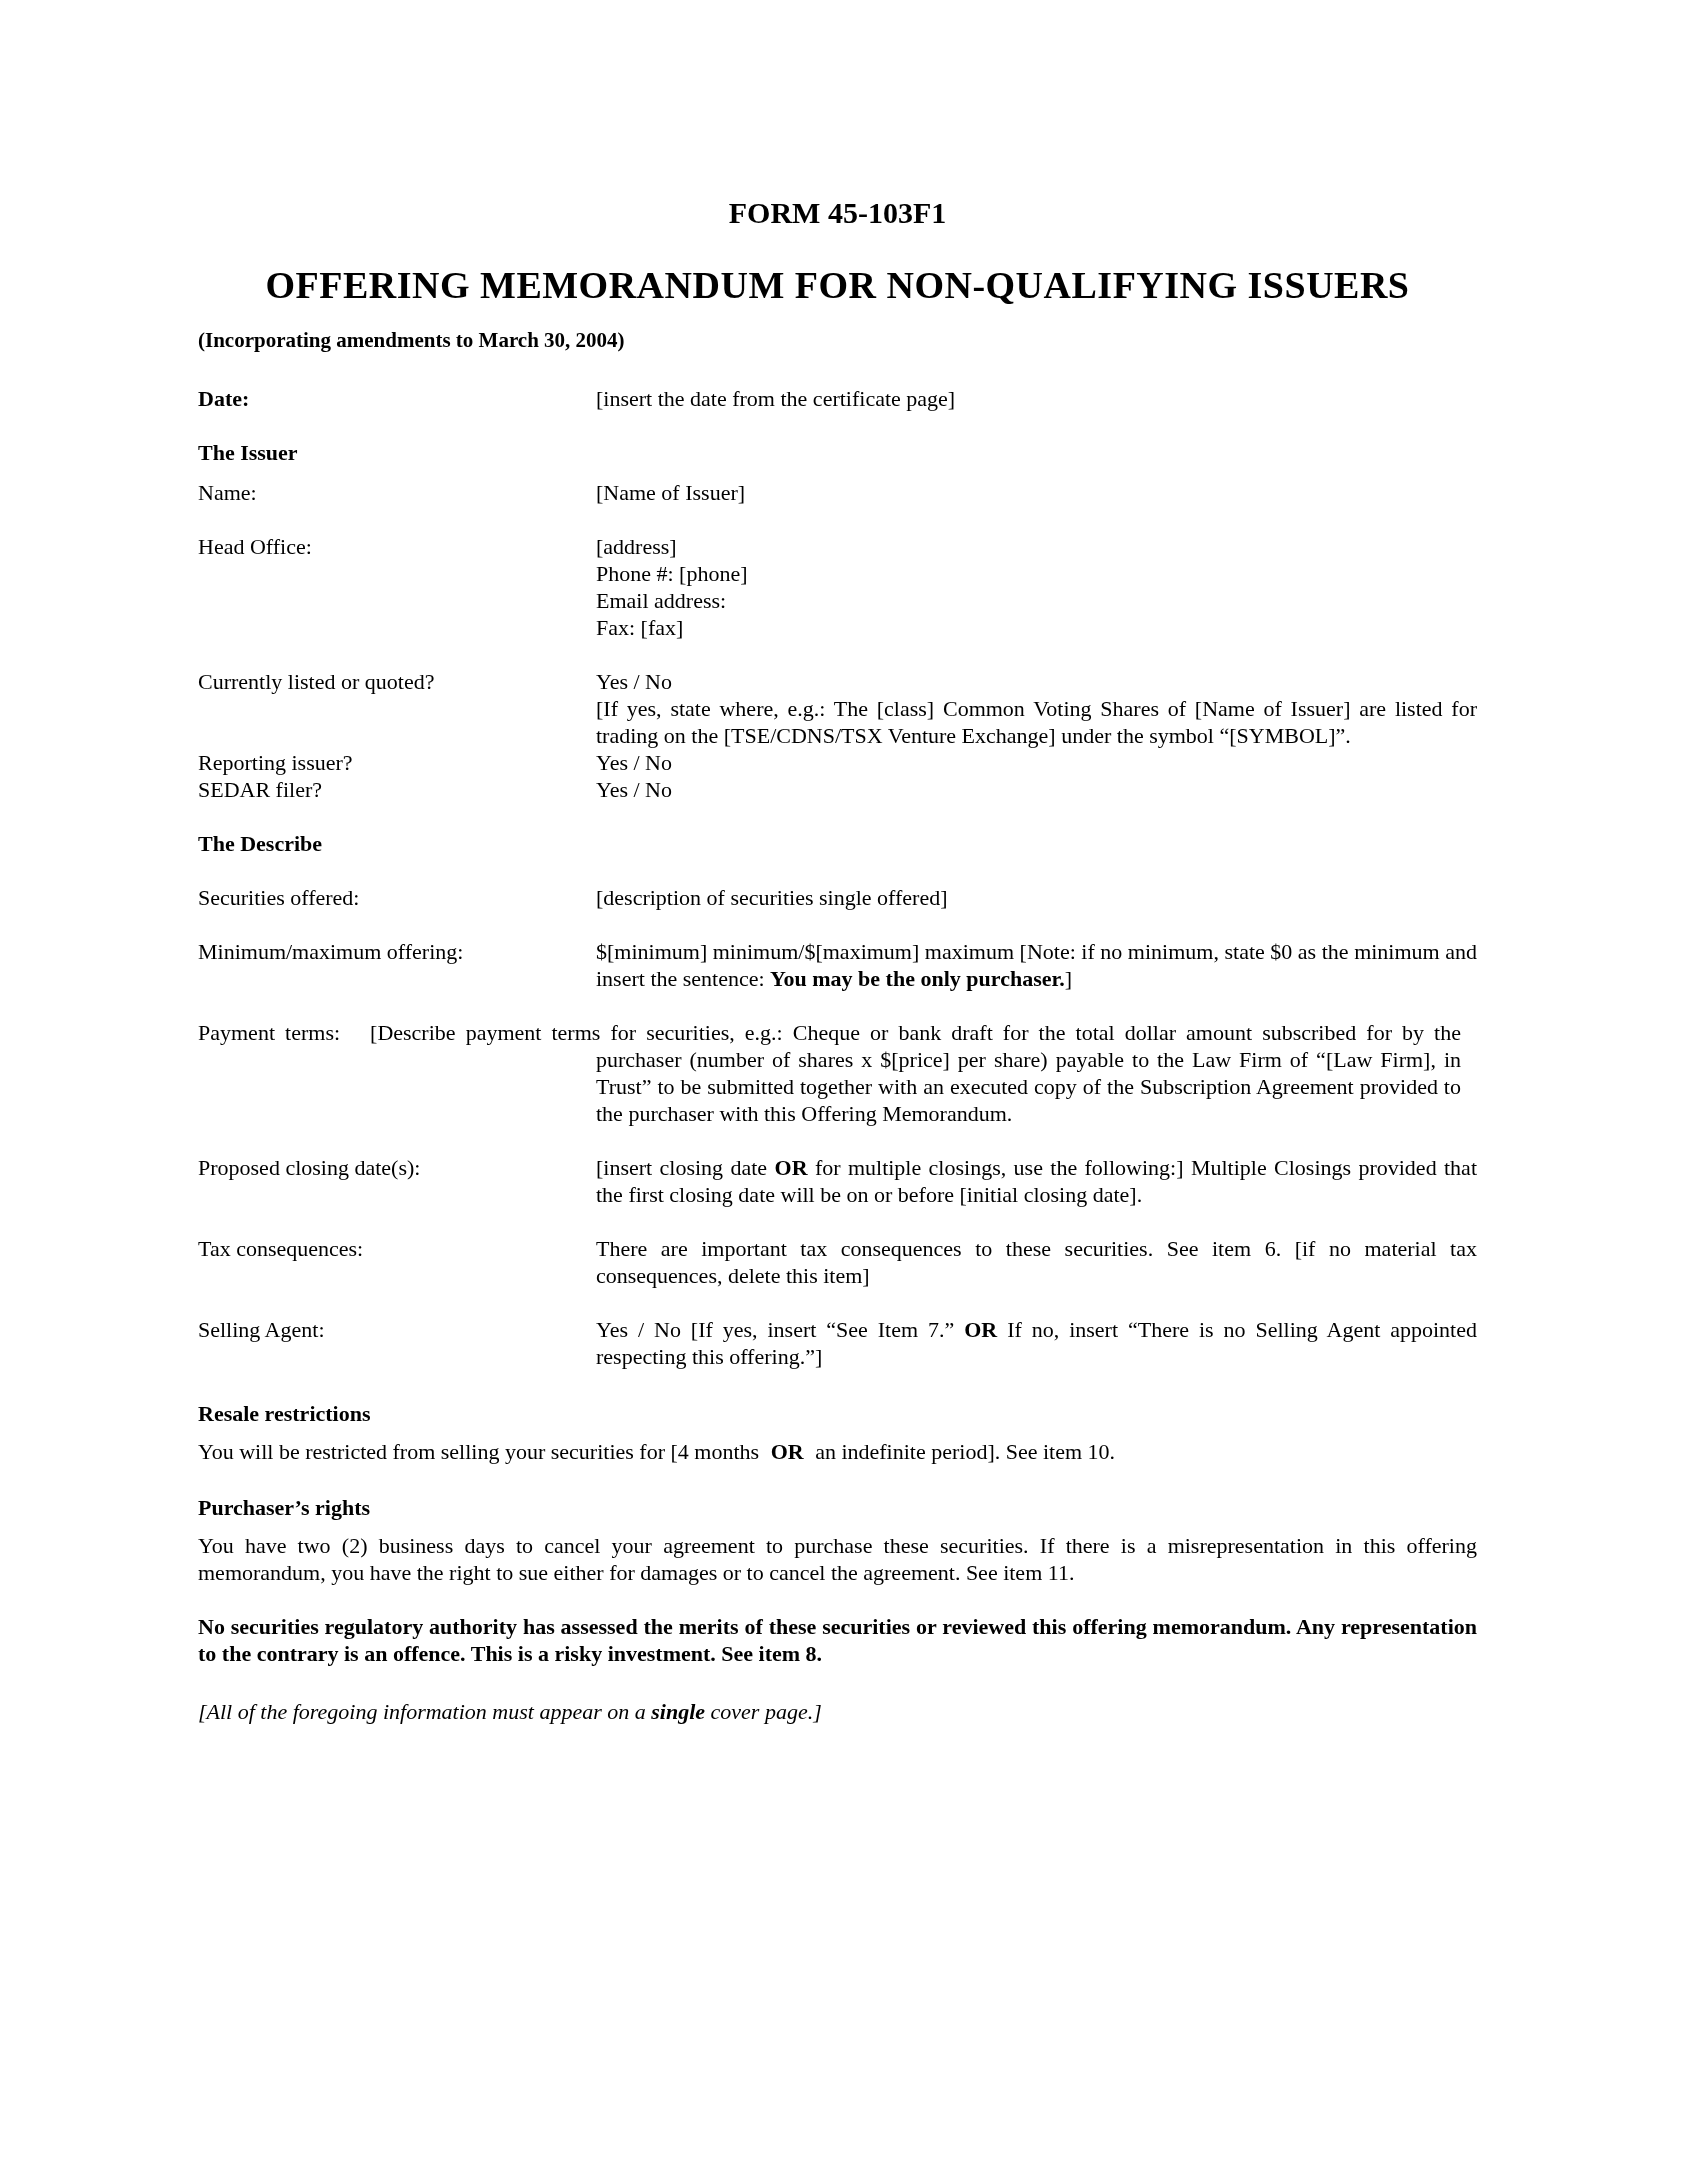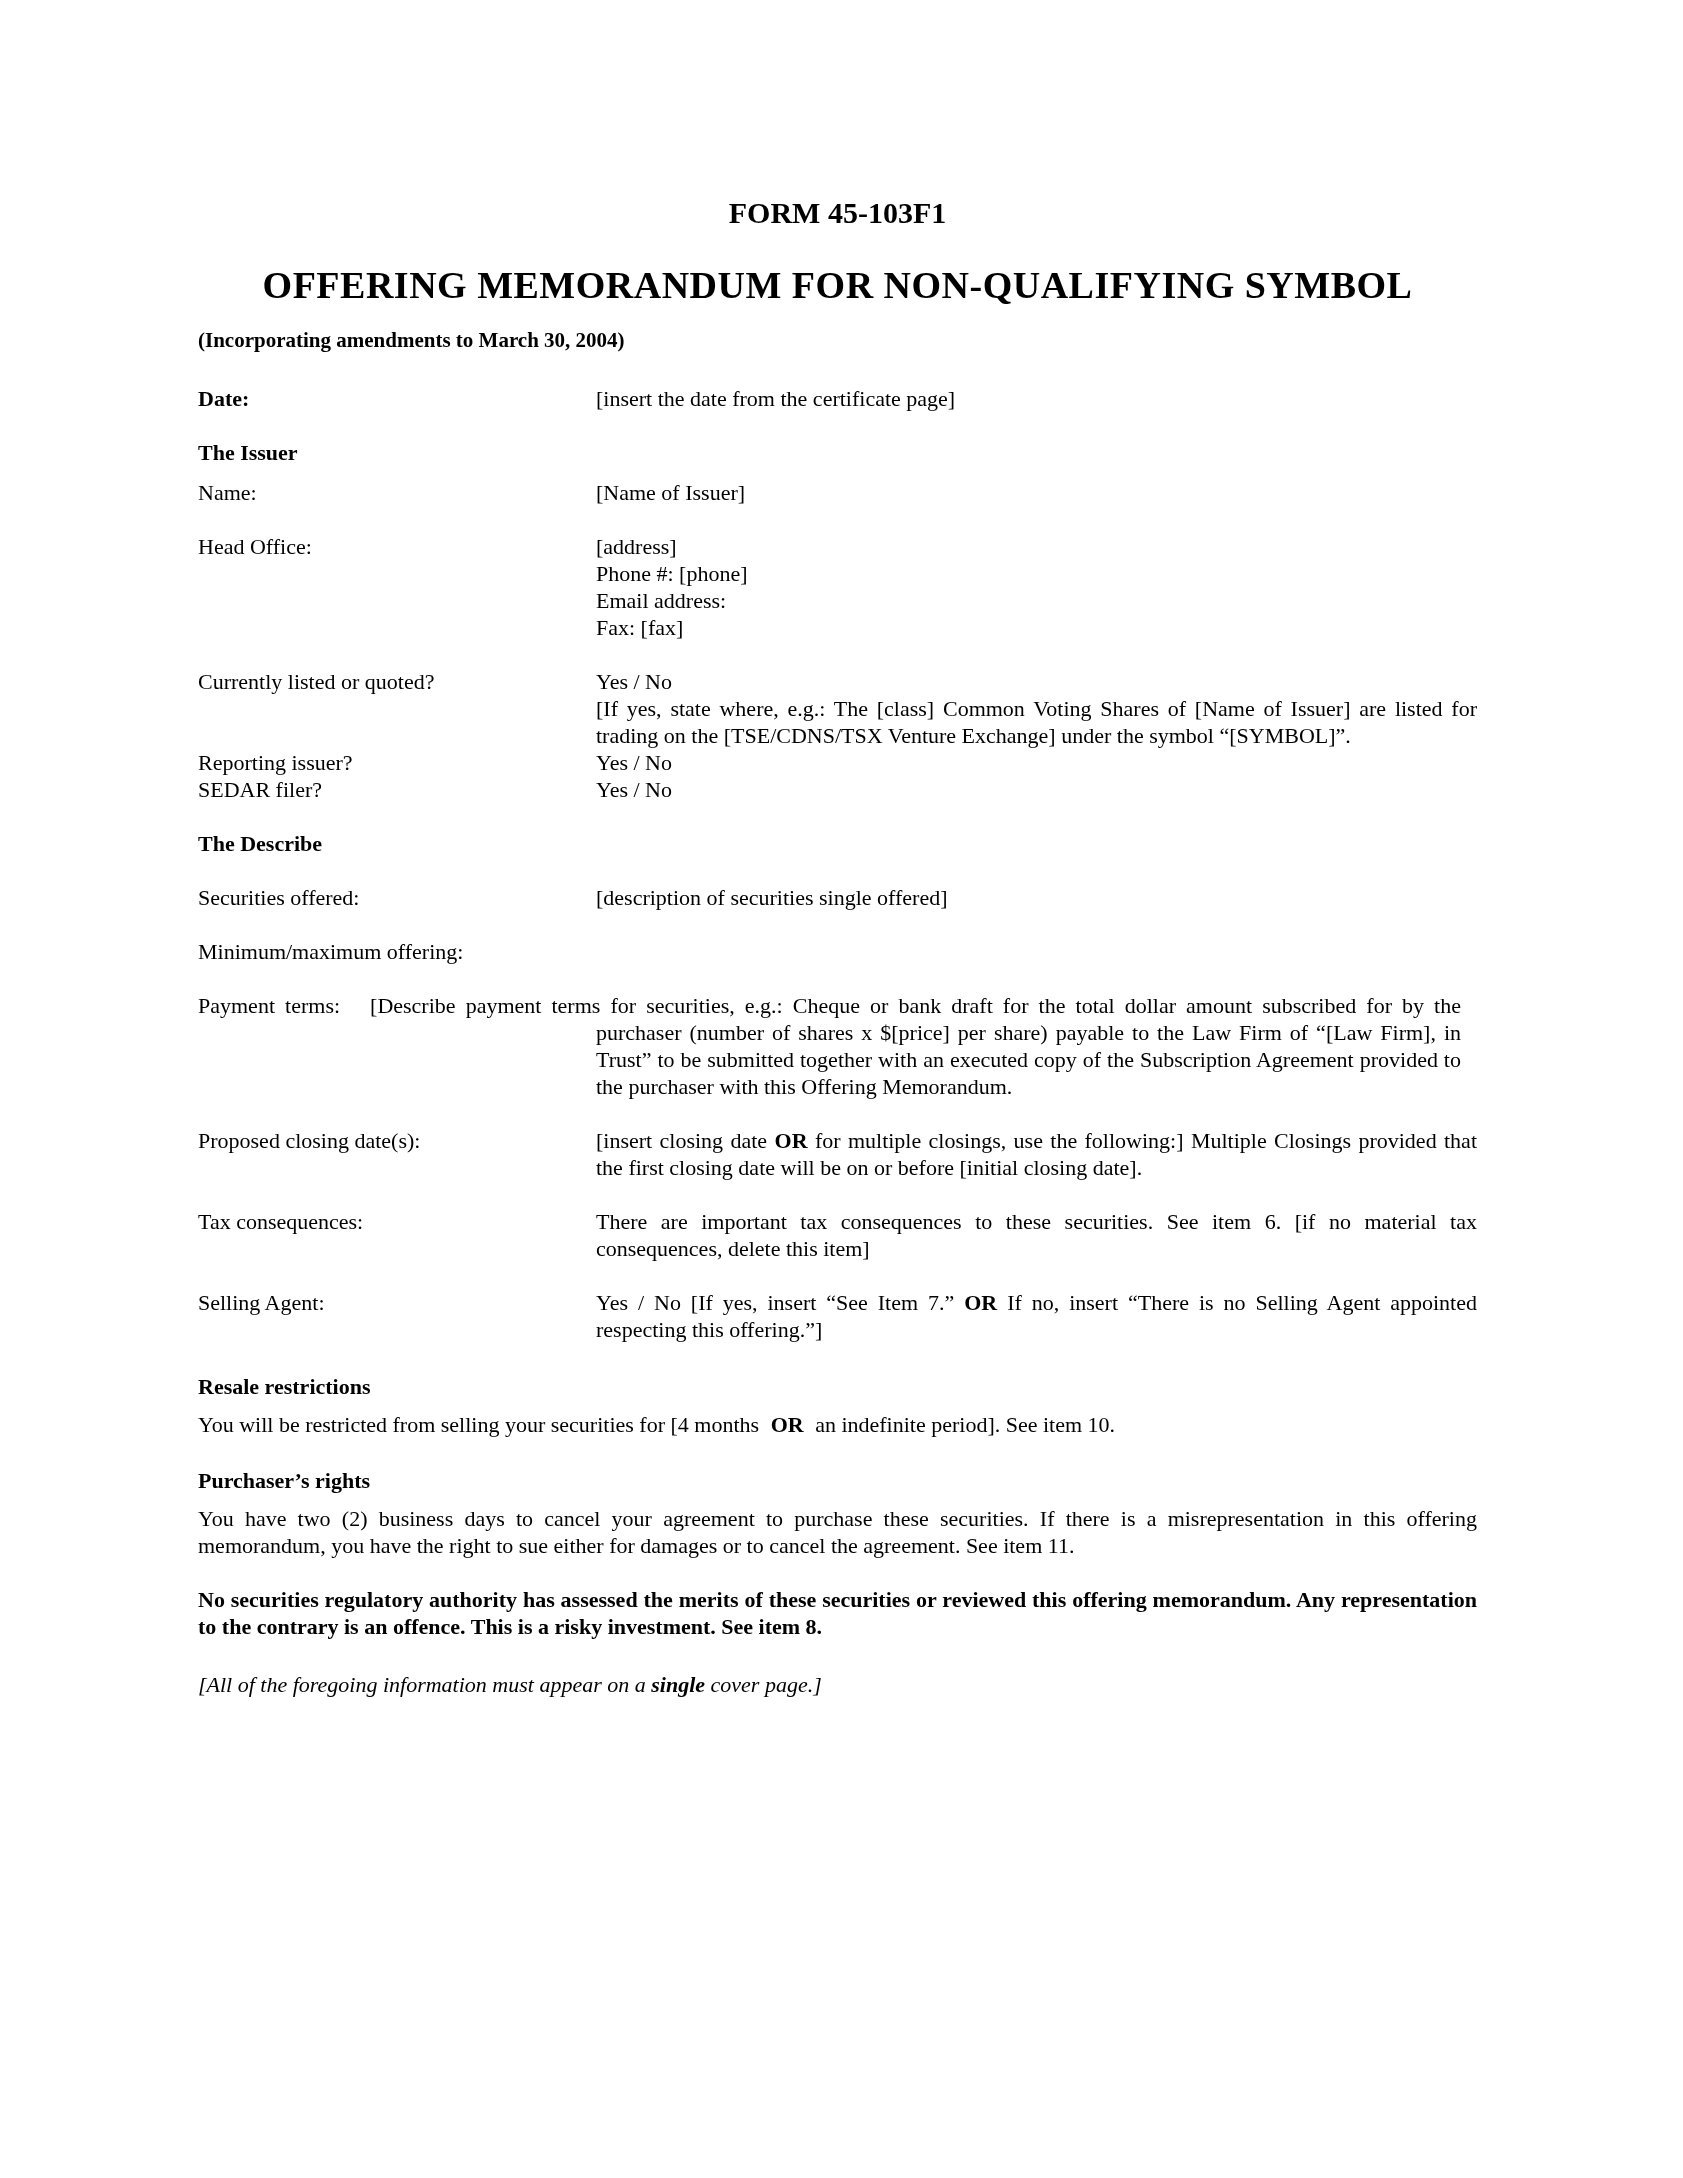--- a/index.html
+++ b/index.html
@@ -72,21 +72,21 @@
   .footnote { font-style: italic; margin: 0; }
   .or-wide { margin: 0 6px; }
 </style>
 </head>
 <body>
 
 <div class="page">
   <div class="content">
 
     <div class="form-number">FORM 45-103F1</div>
-    <h1 class="title">OFFERING MEMORANDUM FOR NON-QUALIFYING SYMBOL</h1>
+    <h1 class="title">OFFERING MEMORANDUM FOR NON-QUALIFYING ISSUERS</h1>
     <div class="amendments">(Incorporating amendments to March 30, 2004)</div>
 
     <div class="row">
       <div class="b">Date:</div>
       <div>[insert the date from the certificate page]</div>
     </div>
 
     <div class="heading close-after">The Issuer</div>
 
     <div class="row">
@@ -125,20 +125,21 @@
     <div class="heading">The Describe</div>
 
     <div class="row">
       <div>Securities offered:</div>
       <div>[description of securities single offered]</div>
     </div>
 
 
     <div class="row">
       <div>Minimum/maximum offering:</div>
+      <div class="val-just"><span>$[minimum] minimum/$[maximum] maximum [Note: if no minimum, state $0 as the minimum and insert the sentence: </span><span class="b">You may be the only purchaser.</span><span>]</span></div>
     </div>
 
     <div class="hang"><span>Payment terms:</span><span class="gap"></span><span>[Describe payment terms for securities, e.g.: Cheque or bank draft for the total dollar amount subscribed for by the purchaser (number of shares x $[price] per share) payable to the Law Firm of “[Law Firm], in Trust” to be submitted together with an executed copy of the Subscription Agreement provided to the purchaser with this Offering Memorandum.</span></div>
 
     <div class="row">
       <div>Proposed closing date(s):</div>
       <div class="val-just"><span>[insert closing date </span><span class="b">OR</span><span> for multiple closings, use the following:] Multiple Closings provided that the first closing date will be on or before [initial closing date].</span></div>
     </div>
 
     <div class="row">

